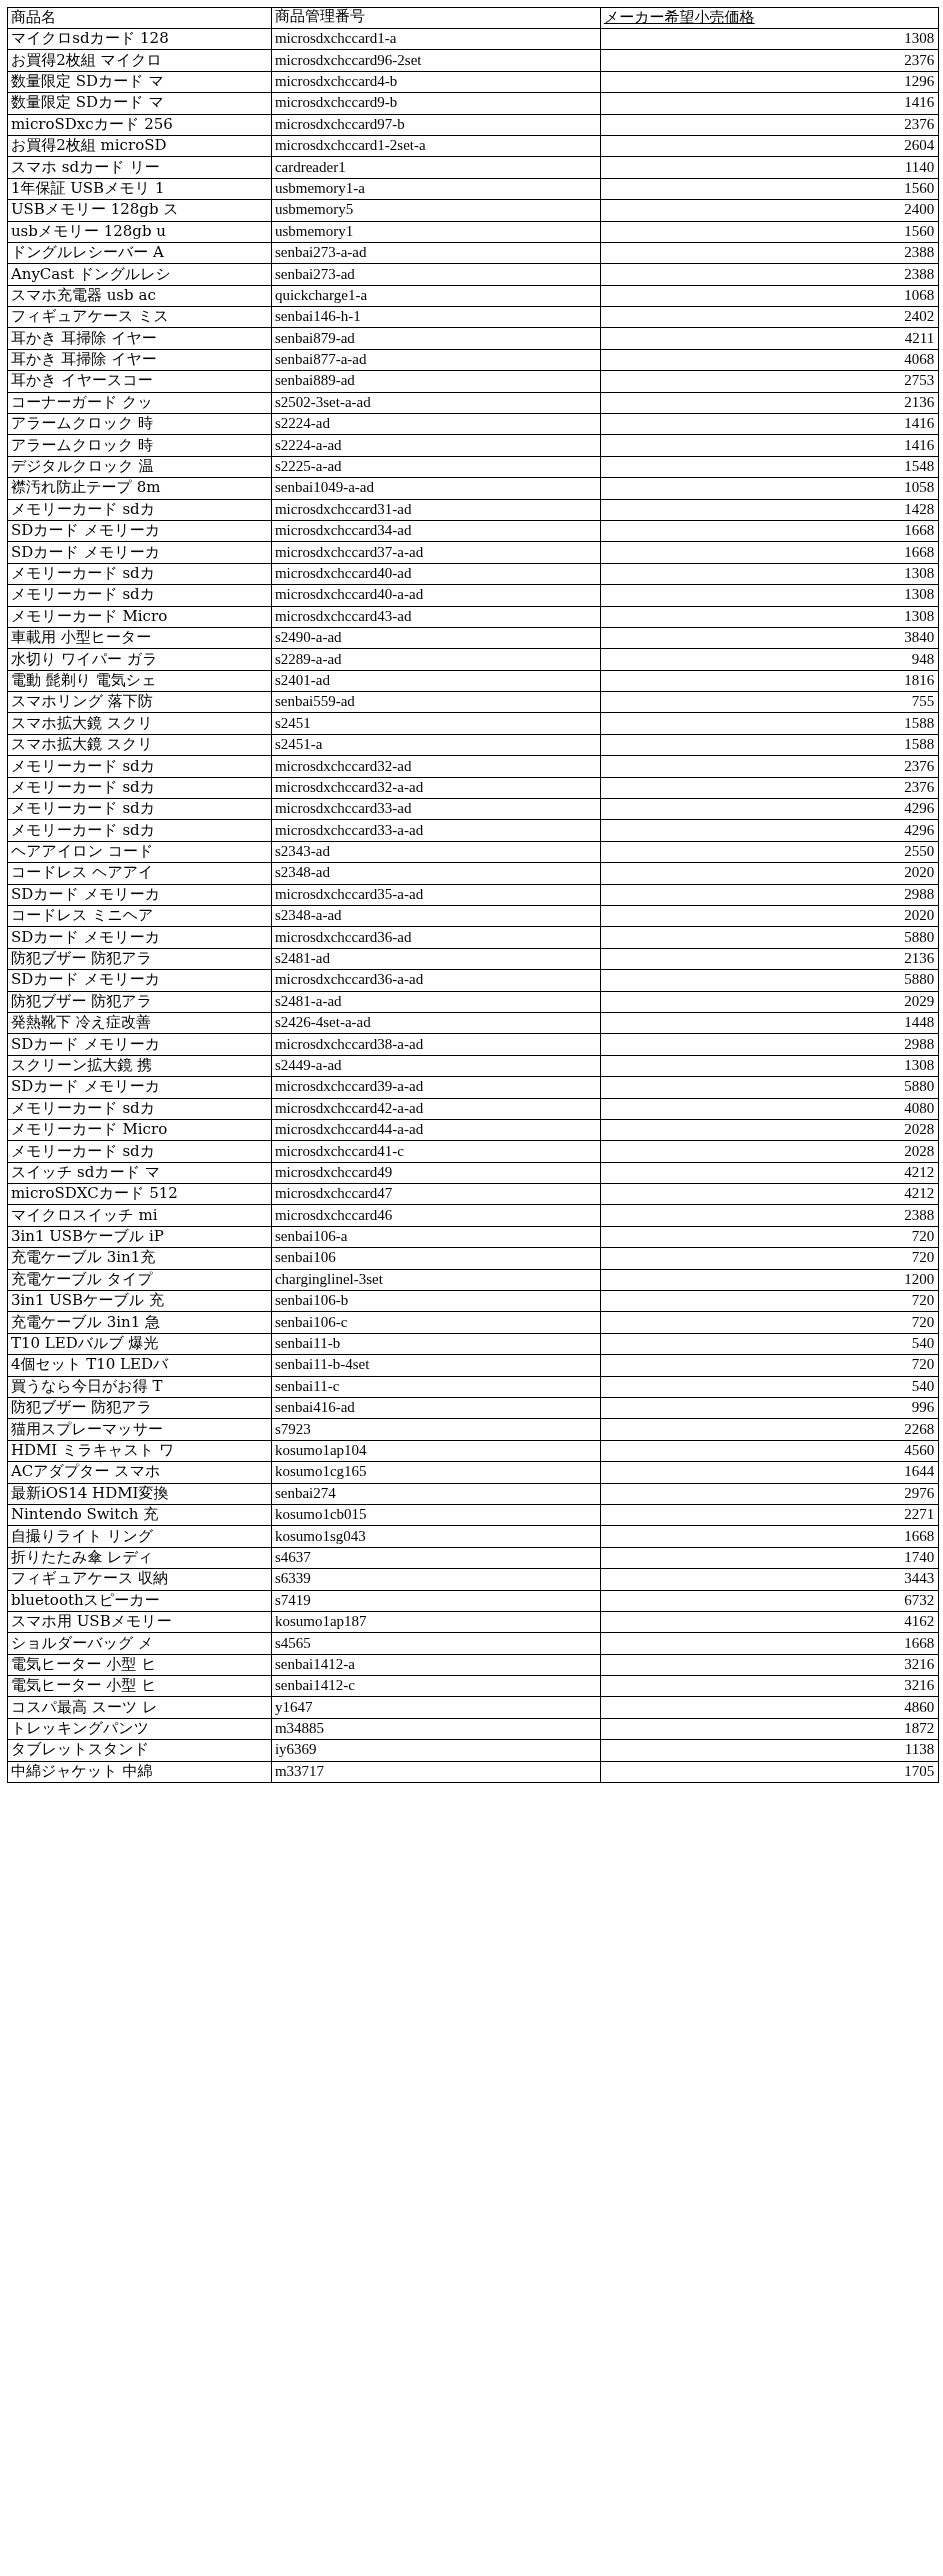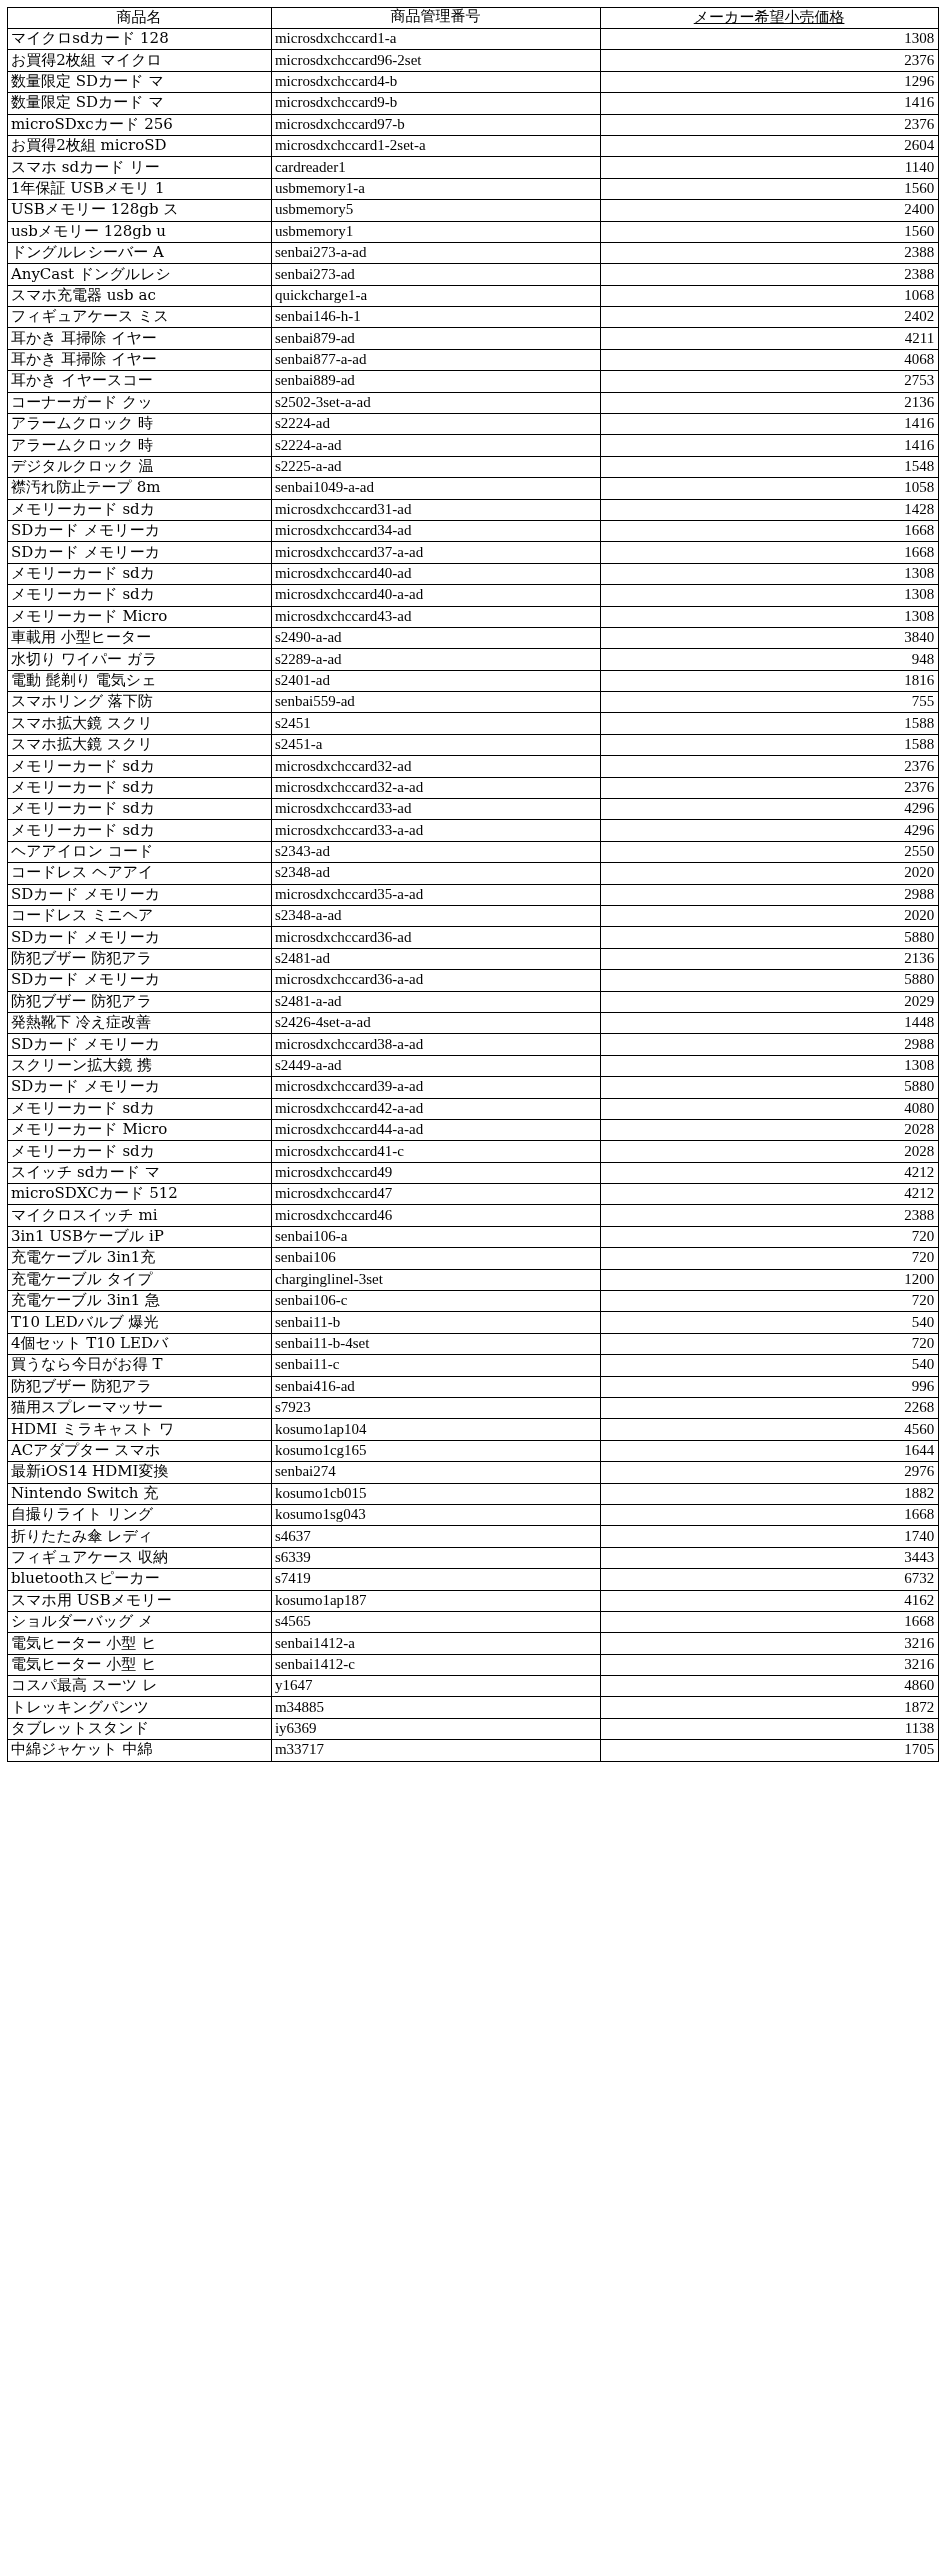--- a/index.html
+++ b/index.html
@@ -34,21 +34,21 @@
     border: 0.8px solid #000000;
     padding: 1.6px 3.3px 2.5px 3.3px;
     height: 21.4px;
     box-sizing: border-box;
     overflow: hidden;
     white-space: nowrap;
     vertical-align: middle;
     font-weight: normal;
   }
   table.product-table th {
-    text-align: center;
+    text-align: left;
   }
   td.name-cell {
     font-family: "DejaVu Serif", "Liberation Serif", serif;
     font-size: 15px;
     letter-spacing: 0px;
   }
   th.name-head {
     font-family: "DejaVu Serif", "Liberation Serif", serif;
     font-size: 15px;
   }
@@ -380,20 +380,25 @@
           <td class="name-cell">充電ケーブル 3in1充</td>
           <td class="code-cell">senbai106</td>
           <td class="price-cell">720</td>
         </tr>
         <tr>
           <td class="name-cell">充電ケーブル タイプ</td>
           <td class="code-cell">charginglinel-3set</td>
           <td class="price-cell">1200</td>
         </tr>
         <tr>
+          <td class="name-cell">3in1 USBケーブル 充</td>
+          <td class="code-cell">senbai106-b</td>
+          <td class="price-cell">720</td>
+        </tr>
+        <tr>
           <td class="name-cell">充電ケーブル 3in1 急</td>
           <td class="code-cell">senbai106-c</td>
           <td class="price-cell">720</td>
         </tr>
         <tr>
           <td class="name-cell">T10 LEDバルブ 爆光</td>
           <td class="code-cell">senbai11-b</td>
           <td class="price-cell">540</td>
         </tr>
         <tr>
@@ -427,21 +432,21 @@
           <td class="price-cell">1644</td>
         </tr>
         <tr>
           <td class="name-cell">最新iOS14 HDMI変換</td>
           <td class="code-cell">senbai274</td>
           <td class="price-cell">2976</td>
         </tr>
         <tr>
           <td class="name-cell">Nintendo Switch 充</td>
           <td class="code-cell">kosumo1cb015</td>
-          <td class="price-cell">1882</td>
+          <td class="price-cell">2271</td>
         </tr>
         <tr>
           <td class="name-cell">自撮りライト リング</td>
           <td class="code-cell">kosumo1sg043</td>
           <td class="price-cell">1668</td>
         </tr>
         <tr>
           <td class="name-cell">折りたたみ傘 レディ</td>
           <td class="code-cell">s4637</td>
           <td class="price-cell">1740</td>

